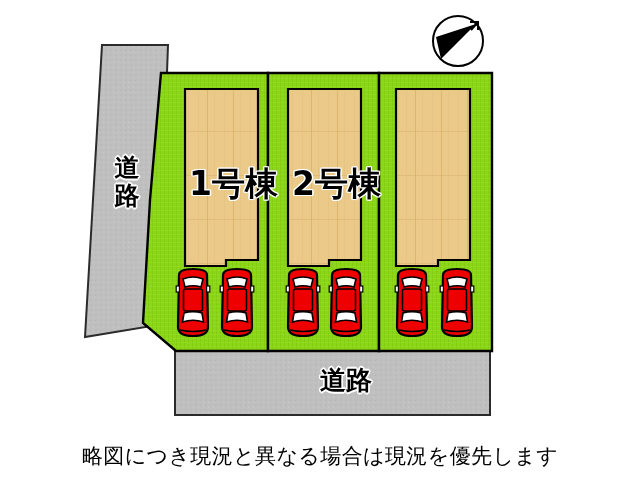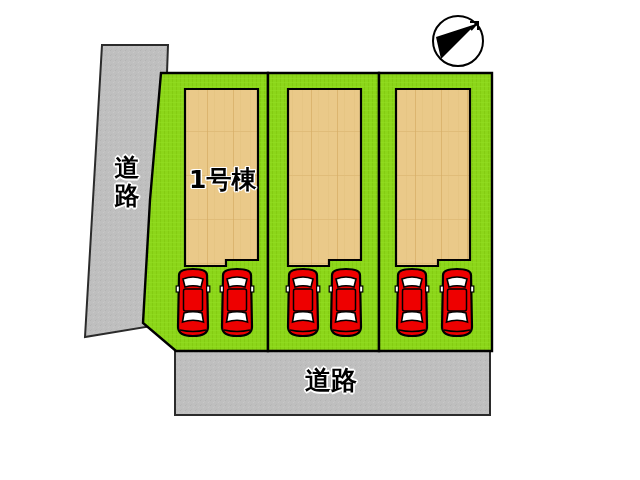--- a/index.html
+++ b/index.html
@@ -34,21 +34,21 @@
   .lbl {
     position: absolute;
     color: #000000;
     font-weight: bold;
     white-space: pre;
     line-height: 1.0;
     -webkit-font-smoothing: none;
   }
 
   .bldg-label {
-    font-size: 25px;
+    font-size: 33px;
     letter-spacing: 0px;
     text-shadow:
        1.4px 0 0 #ffffff, -1.4px 0 0 #ffffff,
        0 1.4px 0 #ffffff, 0 -1.4px 0 #ffffff,
        1px 1px 0 #ffffff, -1px 1px 0 #ffffff,
        1px -1px 0 #ffffff, -1px -1px 0 #ffffff;
     text-align: center;
   }
 
   .road-label-v {
@@ -182,18 +182,20 @@
       <path d="M470,22 L478,22 L478,30" fill="none" stroke="#000000" stroke-width="2"></path>
       <path d="M471,30 L478,22" fill="none" stroke="#000000" stroke-width="2"></path>
     </g>
   </svg>
 
   <div class="lbl road-label-v" style="left:104px; top:154px; width:46px;">道
 路</div>
 
   <div class="lbl bldg-label" style="left:189px; top:167px;">1号棟</div>
 
-
-
-  <div class="lbl road-label-h" style="left:305px; top:367px;">道路</div>
-
+  <div class="lbl bldg-label" style="left:292px; top:167px;">2号棟</div>
+
+
+  <div class="lbl road-label-h" style="left:320px; top:367px;">道路</div>
+
+  <div class="disclaimer">略図につき現況と異なる場合は現況を優先します</div>
 
 </div>
 
 </body></html>

